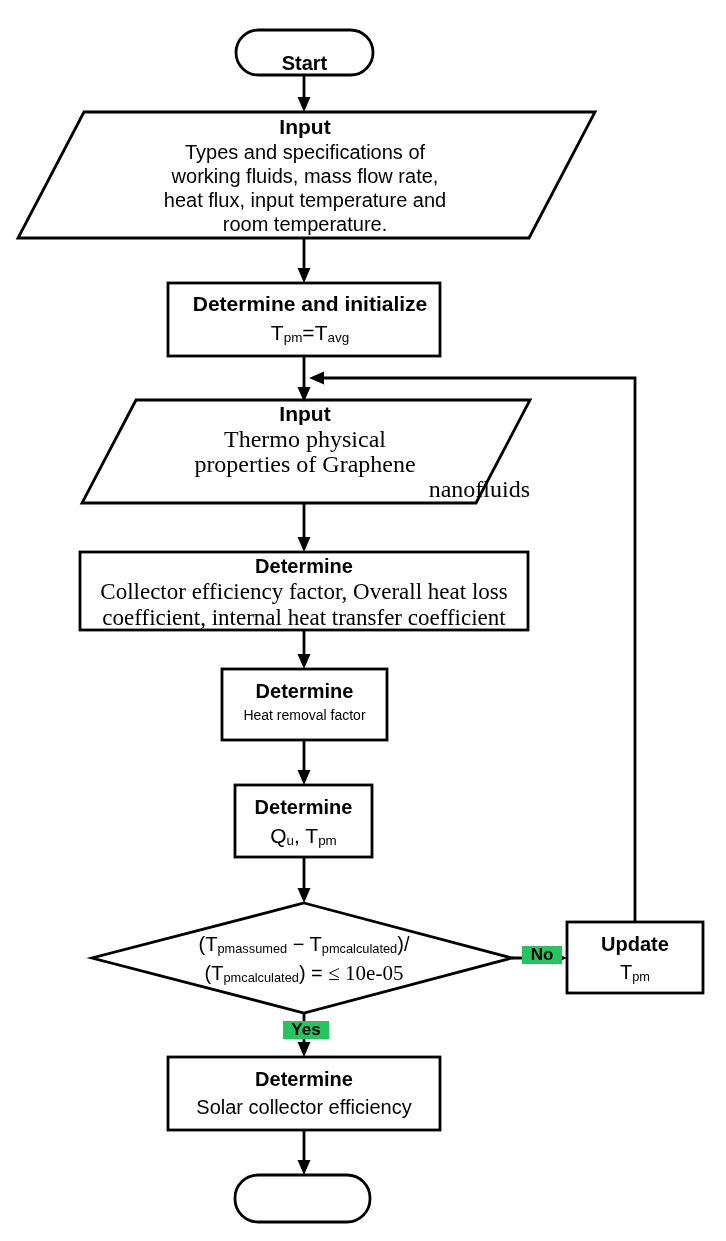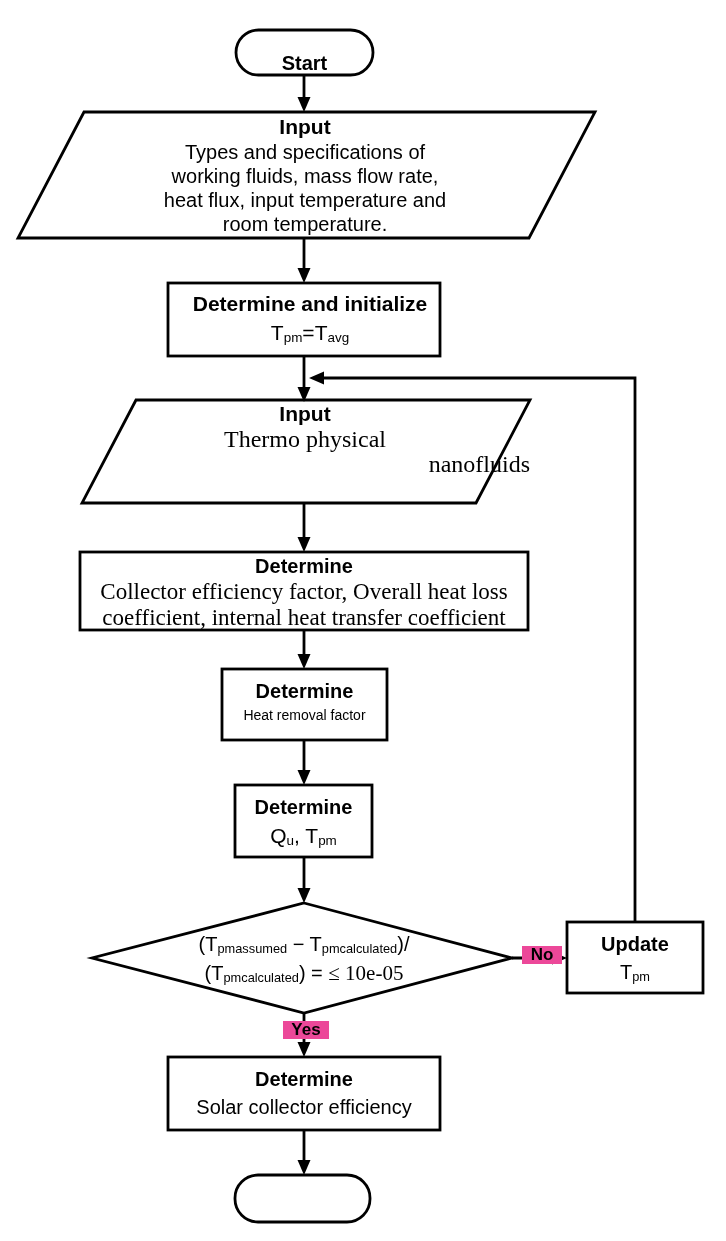--- a/index.html
+++ b/index.html
@@ -4,21 +4,21 @@
 <style>
   html,body{margin:0;padding:0;background:#fff;}
   .canvas{position:relative;width:726px;height:1241px;background:#fff;overflow:hidden;
           font-family:"Liberation Sans",sans-serif;color:#000;}
   svg.wires{position:absolute;left:0;top:0;display:block;}
   .nt{position:absolute;text-align:center;}
   .hd{font-weight:bold;}
   .sb{font-size:0.64em;vertical-align:-0.12em;}
   .serif{font-family:"Liberation Serif",serif;}
   .flexc{display:flex;align-items:flex-end;justify-content:center;}
-  .lbl{position:absolute;font-weight:bold;background:#ec4899;padding:0 2px;text-align:center;}
+  .lbl{position:absolute;font-weight:bold;background:#22c55e;padding:0 2px;text-align:center;}
 </style>
 </head>
 <body>
 
 <div class="canvas">
 
   <svg class="wires" width="726" height="1241" viewBox="0 0 726 1241">
 
     <g stroke="#000" stroke-width="2.8" fill="none">
       <line x1="304" y1="75" x2="304" y2="100"></line>
@@ -76,20 +76,21 @@
   </div>
 
   <div class="nt" style="left:168px;top:290px;width:284px;">
     <div class="hd" style="font-size:21px;line-height:27px;">Determine and initialize</div>
     <div style="font-size:21px;line-height:31px;"><span>T</span><span class="sb">pm</span><span>=</span><span>T</span><span class="sb">avg</span></div>
   </div>
 
   <div class="nt" style="left:80px;top:401px;width:450px;">
     <div class="hd" style="font-size:21px;line-height:26px;">Input</div>
     <div class="serif" style="font-size:24px;line-height:25px;">Thermo physical</div>
+    <div class="serif" style="font-size:24px;line-height:25px;">properties of Graphene</div>
     <div class="serif" style="font-size:24px;line-height:25px;text-align:right;">nanofluids</div>
   </div>
 
   <div class="nt" style="left:80px;top:554px;width:448px;">
     <div class="hd" style="font-size:20px;line-height:25px;">Determine</div>
     <div class="serif" style="font-size:23px;line-height:26px;">Collector efficiency factor, Overall heat loss</div>
     <div class="serif" style="font-size:23px;line-height:26px;">coefficient, internal heat transfer coefficient</div>
   </div>
 
   <div class="nt" style="left:222px;top:678px;width:165px;">

